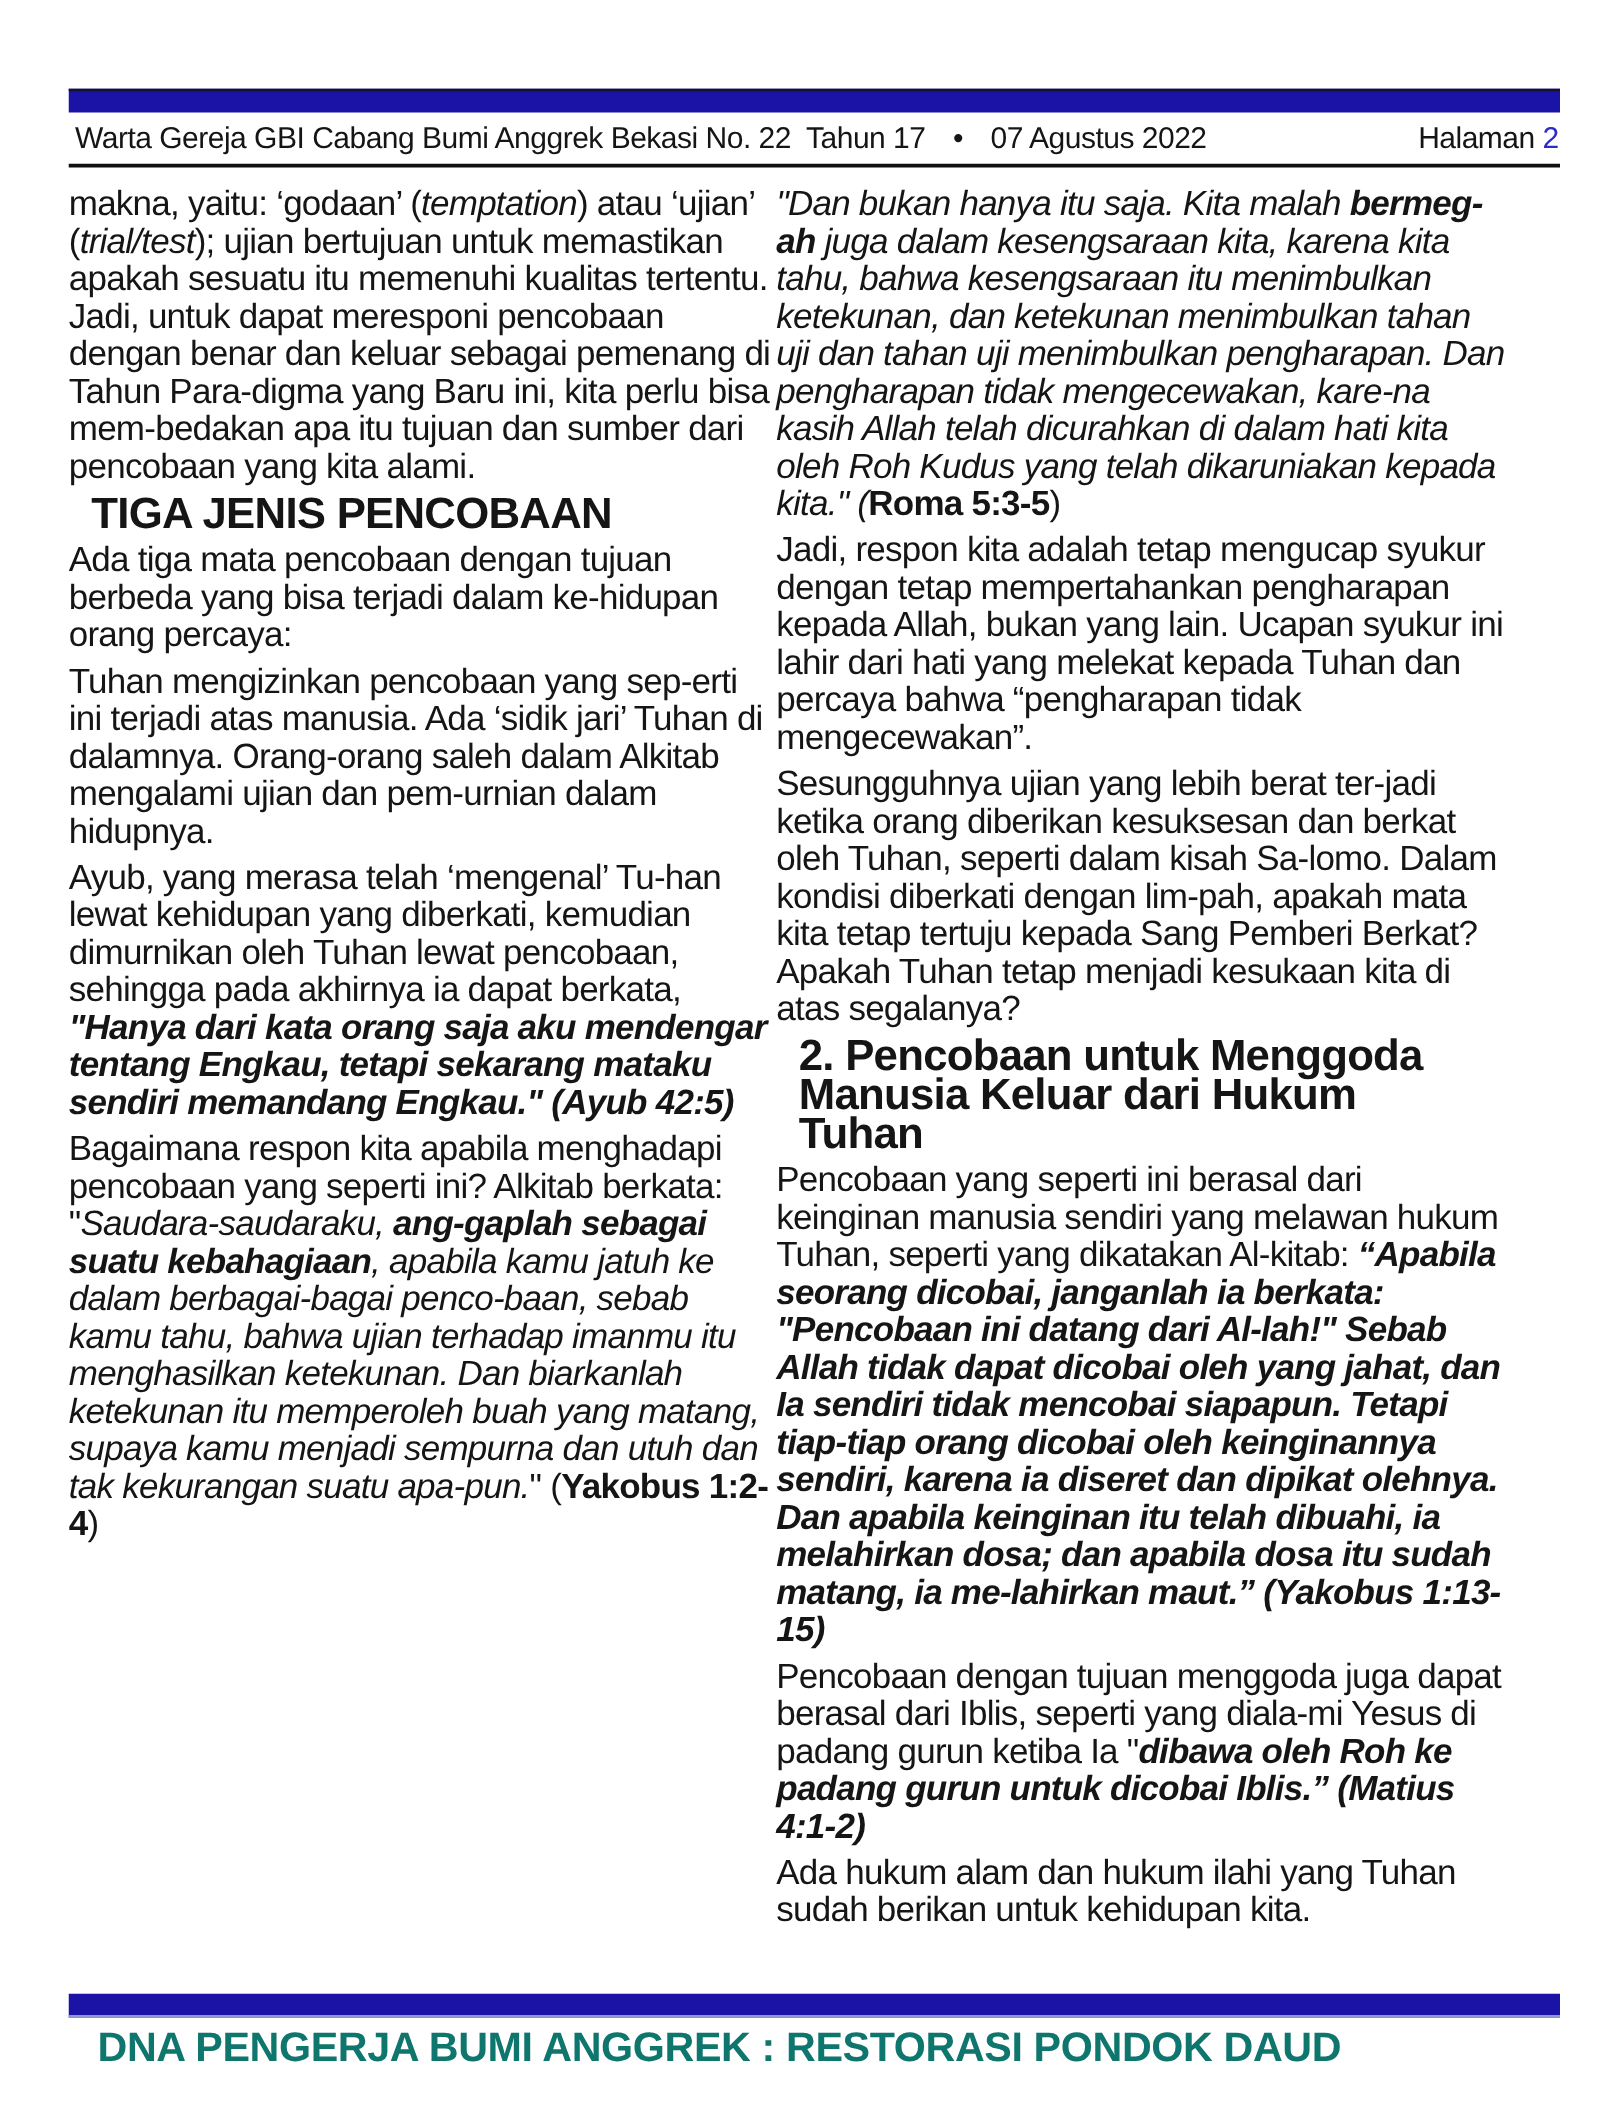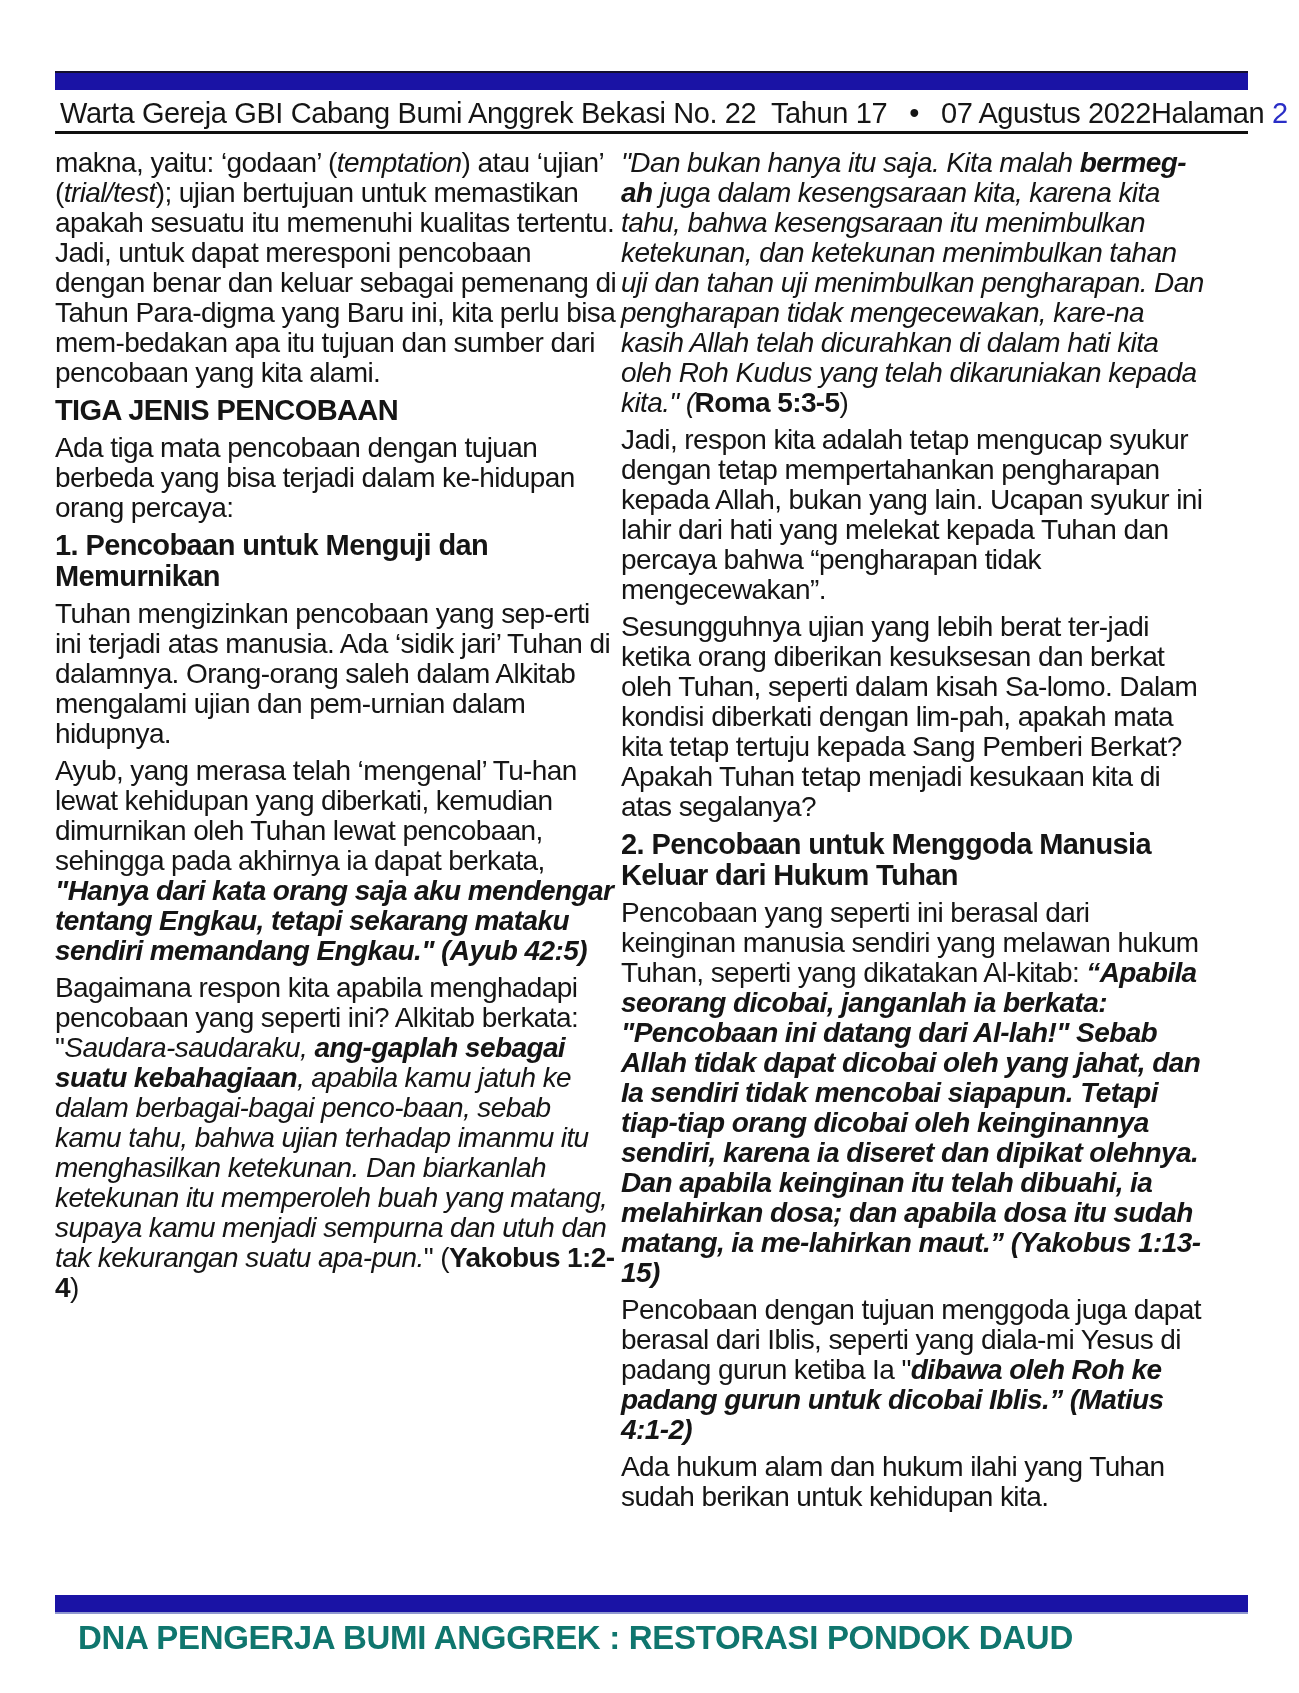--- a/index.html
+++ b/index.html
@@ -8,31 +8,31 @@
     font-family:"Liberation Sans",sans-serif;color:#151515;
     position:relative;overflow:hidden;
   }
   .topbar{
     position:absolute;left:55px;top:71px;width:1193px;height:19px;
     background:#1a13a5;border-top:2px solid #14102e;box-sizing:border-box;
   }
   .header-row{
     position:absolute;left:60px;top:97px;width:1187px;
     display:flex;justify-content:space-between;align-items:baseline;
-    font-size:29px;letter-spacing:-0.4px;white-space:pre;
+    font-size:24px;letter-spacing:-0.4px;white-space:pre;
   }
   .bullet{margin:0 22px;}
   .pagenum{color:#2a2ec6;}
   .rule{position:absolute;left:55px;top:131px;width:1193px;height:3px;background:#101010;}
   .columns{position:absolute;left:55px;top:148px;width:1193px;display:flex;}
   .col{font-size:28px;line-height:30px;letter-spacing:-0.6px;text-align:left;}
   .col-left{width:566px;}
   .col-right{width:585px;}
   .para{margin:0 0 7px;}
-  .head{font-weight:bold;margin:6px 0 7px;font-size:29px;line-height:31px;}
+  .head{font-weight:bold;margin:6px 18px 7px;font-size:35px;line-height:31px;}
   .b{font-weight:bold;}
   .i{font-style:italic;}
   .footbar{
     position:absolute;left:55px;top:1595px;width:1193px;height:17px;
     background:#1a13a5;border-bottom:2px solid #8f98d0;
   }
   .footer-text{
     position:absolute;left:78px;top:1619px;
     font-size:33px;font-weight:bold;letter-spacing:-0.3px;color:#0f766e;
   }
@@ -49,21 +49,20 @@
     <div class="header-right"><span>Halaman</span><span> </span><span class="pagenum" style="color: rgb(42, 46, 198);">2</span></div>
   </div>
 
   <div class="rule"></div>
 
   <div class="columns">
     <div class="col col-left" id="col-left">
         <div class="para"><span>makna, yaitu: ‘godaan’ (</span><span class="i">temptation</span><span>) atau ‘ujian’ (</span><span class="i">trial/test</span><span>); ujian bertujuan untuk memastikan apakah sesuatu itu memenuhi kualitas tertentu. Jadi, untuk dapat meresponi pencobaan dengan benar dan keluar sebagai pemenang di Tahun Para-digma yang Baru ini, kita perlu bisa mem-bedakan apa itu tujuan dan sumber dari pencobaan yang kita alami.</span></div>
         <div class="head"><span class="b">TIGA JENIS PENCOBAAN</span></div>
         <div class="para"><span>Ada tiga mata pencobaan dengan tujuan berbeda yang bisa terjadi dalam ke-hidupan orang percaya:</span></div>
-        <div class="head"><span class="b">1. Pencobaan untuk Menguji dan Memurnikan</span></div>
         <div class="para"><span>Tuhan mengizinkan pencobaan yang sep-erti ini terjadi atas manusia. Ada ‘sidik jari’ Tuhan di dalamnya. Orang-orang saleh dalam Alkitab mengalami ujian dan pem-urnian dalam hidupnya.</span></div>
         <div class="para"><span>Ayub, yang merasa telah ‘mengenal’ Tu-han lewat kehidupan yang diberkati, kemudian dimurnikan oleh Tuhan lewat pencobaan, sehingga pada akhirnya ia dapat berkata,  </span><span class="b i">"Hanya dari kata orang saja aku mendengar tentang Engkau, tetapi sekarang mataku sendiri memandang Engkau."  (Ayub 42:5)</span></div>
         <div class="para"><span>Bagaimana respon kita apabila menghadapi pencobaan yang seperti ini? Alkitab berkata: "</span><span class="i">Saudara-saudaraku, </span><span class="b i">ang-gaplah sebagai suatu kebahagiaan</span><span class="i">, apabila kamu jatuh ke dalam berbagai-bagai penco-baan, sebab kamu tahu, bahwa ujian terhadap imanmu itu menghasilkan ketekunan. Dan biarkanlah ketekunan itu memperoleh buah yang matang, supaya kamu menjadi sempurna dan utuh dan tak kekurangan suatu apa-pun.</span><span>" (</span><span class="b">Yakobus 1:2-4</span><span>)</span></div>
       </div>
     <div class="col col-right" id="col-right">
         <div class="para"><span class="i">"Dan bukan hanya itu saja. Kita malah </span><span class="b i">bermeg-ah</span><span class="i"> juga dalam kesengsaraan kita, karena kita tahu, bahwa kesengsaraan itu menimbulkan ketekunan, dan ketekunan menimbulkan tahan uji dan tahan uji menimbulkan pengharapan. Dan pengharapan tidak mengecewakan, kare-na kasih Allah telah dicurahkan di dalam hati kita oleh Roh Kudus yang telah dikaruniakan kepada kita." (</span><span class="b">Roma 5:3-5</span><span>)</span></div>
         <div class="para"><span>Jadi, respon kita adalah tetap mengucap syukur dengan tetap mempertahankan pengharapan kepada Allah, bukan yang lain. Ucapan syukur ini lahir dari hati yang melekat kepada Tuhan dan percaya bahwa “pengharapan tidak mengecewakan”.</span></div>
         <div class="para"><span>Sesungguhnya ujian yang lebih berat ter-jadi ketika orang diberikan kesuksesan dan berkat oleh Tuhan, seperti dalam kisah Sa-lomo. Dalam kondisi diberkati dengan lim-pah, apakah mata kita tetap tertuju kepada Sang Pemberi Berkat? Apakah Tuhan tetap menjadi kesukaan kita di atas segalanya?</span></div>
         <div class="head"><span class="b">2. Pencobaan untuk Menggoda Manusia Keluar dari Hukum Tuhan</span></div>
         <div class="para"><span>Pencobaan yang seperti ini berasal dari keinginan manusia sendiri yang melawan hukum Tuhan, seperti yang dikatakan Al-kitab: </span><span class="b i">“Apabila seorang dicobai, janganlah ia berkata: "Pencobaan ini datang dari Al-lah!" Sebab Allah tidak dapat dicobai oleh yang jahat, dan Ia sendiri tidak mencobai siapapun. Tetapi tiap-tiap orang dicobai oleh keinginannya sendiri, karena ia diseret dan dipikat olehnya. Dan apabila keinginan itu telah dibuahi, ia melahirkan dosa; dan apabila dosa itu sudah matang, ia me-lahirkan maut.” (Yakobus 1:13-15)</span></div>

